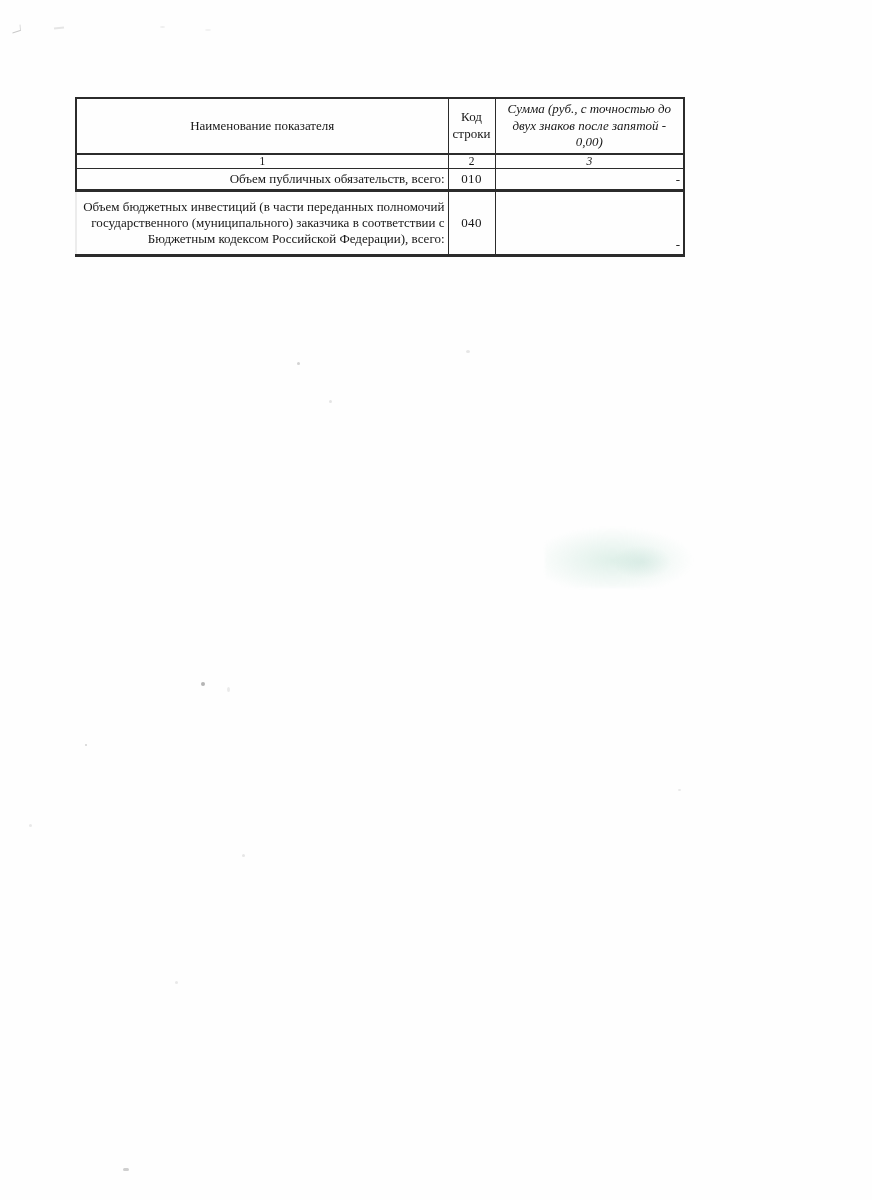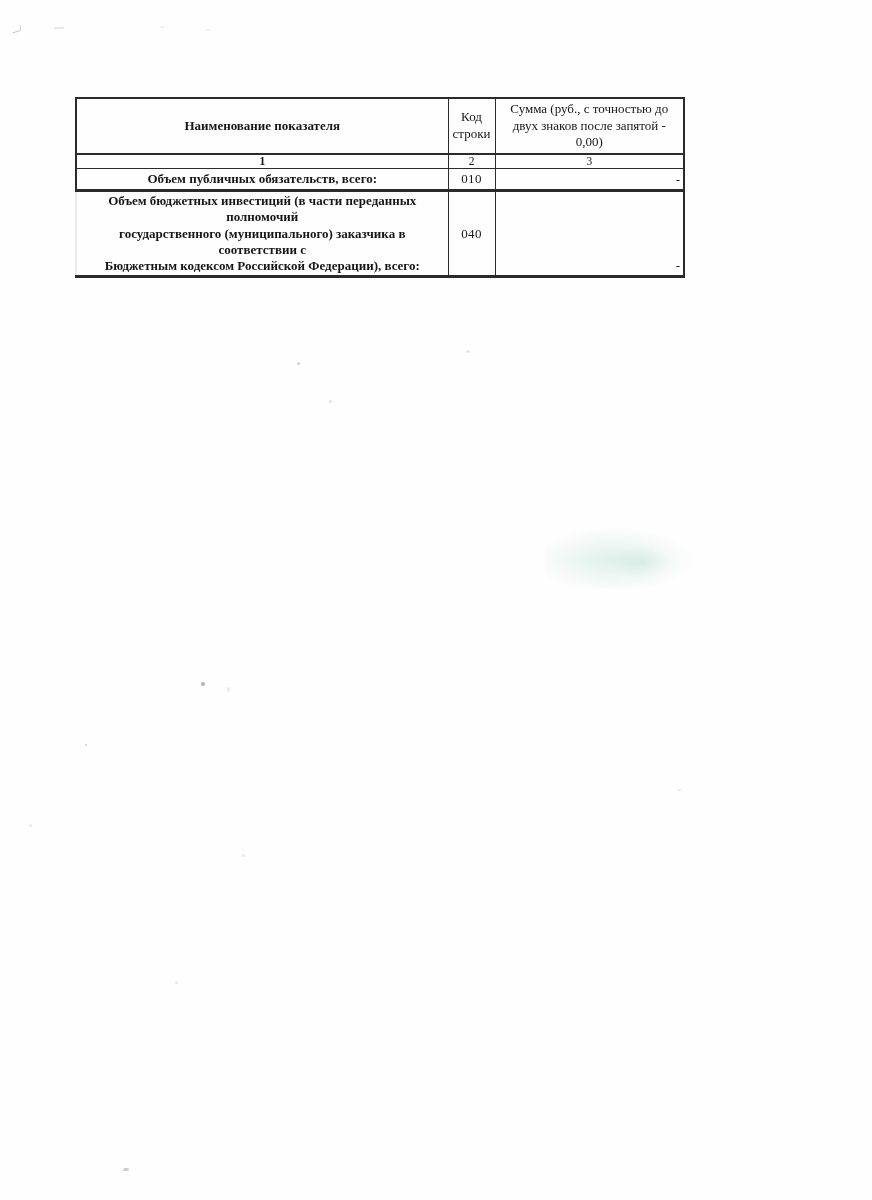--- a/index.html
+++ b/index.html
@@ -21,34 +21,34 @@
     font-size:13px;color:#161616;
   }
   .col-name{width:372px}
   .col-code{width:47px}
   .col-sum{width:189px}
   .report-table th,.report-table td{
     border:1px solid #2b2b2b;
     padding:1px 3px;
     overflow:hidden;
   }
-  .report-table th:first-child,.report-table td:first-child{border-left-width:2px;font-weight:bold;}
-  .report-table th:last-child,.report-table td:last-child{border-right-width:2px;}
+  .report-table th:first-child,.report-table td:first-child{border-left-width:2px;}
+  .report-table th:last-child,.report-table td:last-child{border-right-width:2px;font-style:italic;}
 
   .row-header th{
     height:52px;font-weight:normal;text-align:center;vertical-align:middle;
     line-height:1.3;white-space:pre-line;
     border-top-width:2px;border-bottom-width:2px;
   }
   .row-nums td{
     height:13px;font-size:11.5px;line-height:1.1;
     text-align:center;vertical-align:middle;padding:0;
   }
   .name-cell{
-    text-align:center;vertical-align:middle;
+    text-align:right;vertical-align:middle;
     padding:2px 4px;line-height:1.25;white-space:pre-line;
   }
   .code-cell{text-align:center;vertical-align:middle;letter-spacing:.3px;margin-left:8px;}
   .amount-cell{text-align:right;vertical-align:bottom;padding:0 3px 2px 0;}
 
   .r010 td{height:18px;border-bottom-width:3px;}
   .r020 td{height:60px;border-bottom-width:3px;}
   .r030 td{height:32px;border-bottom-width:2px;}
   
   .r020 .name-cell{border-left-color:#ececec;}

